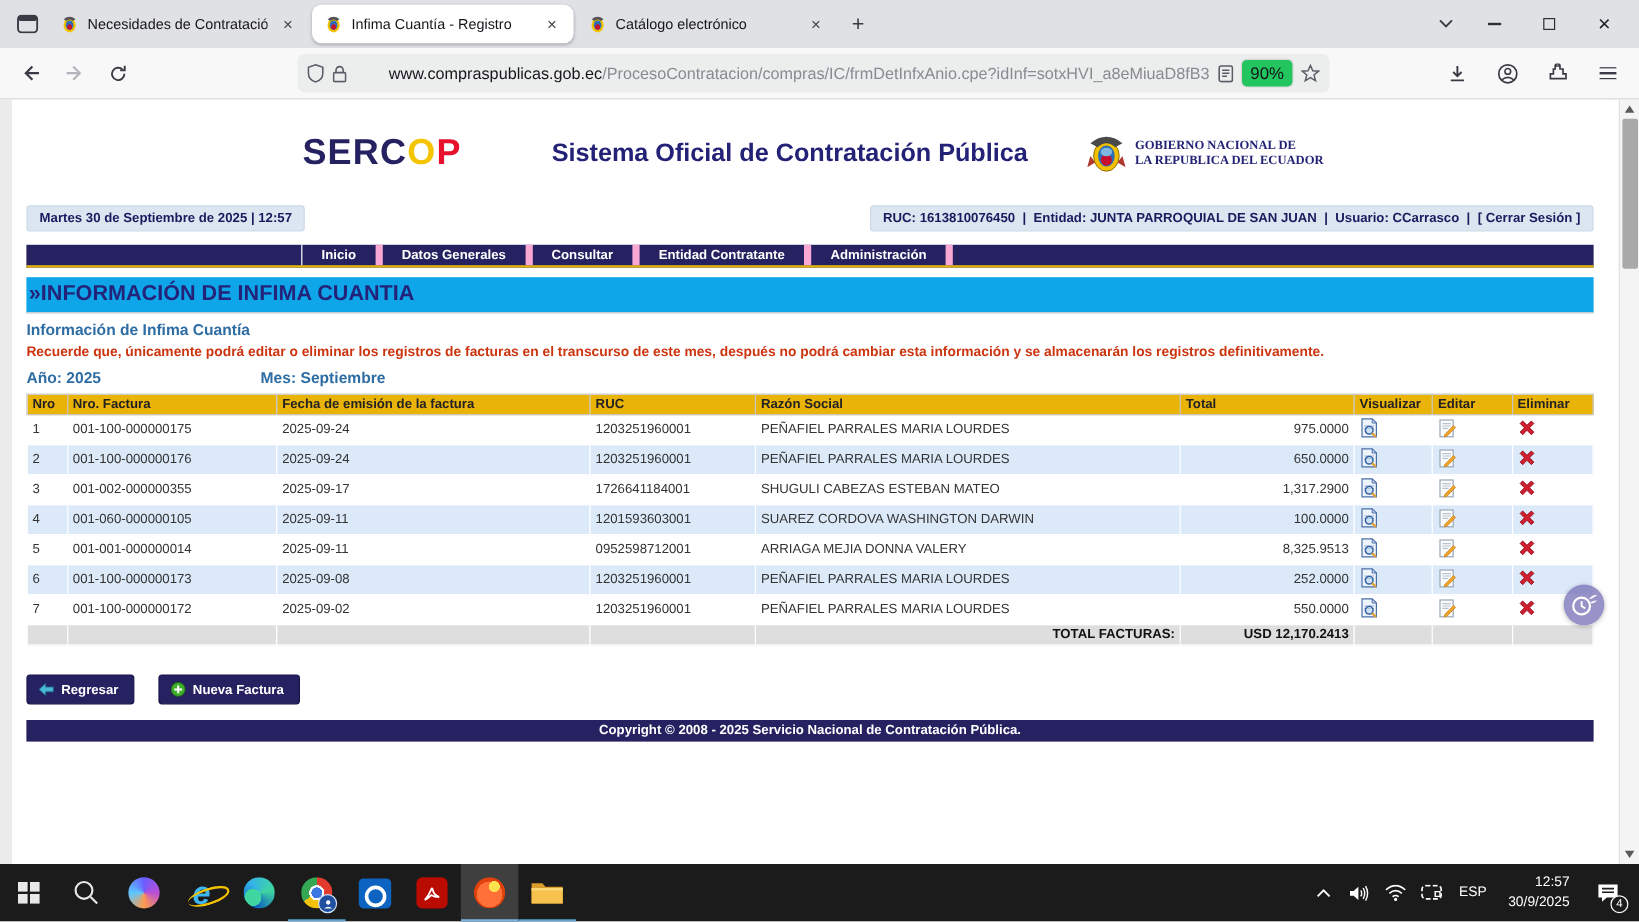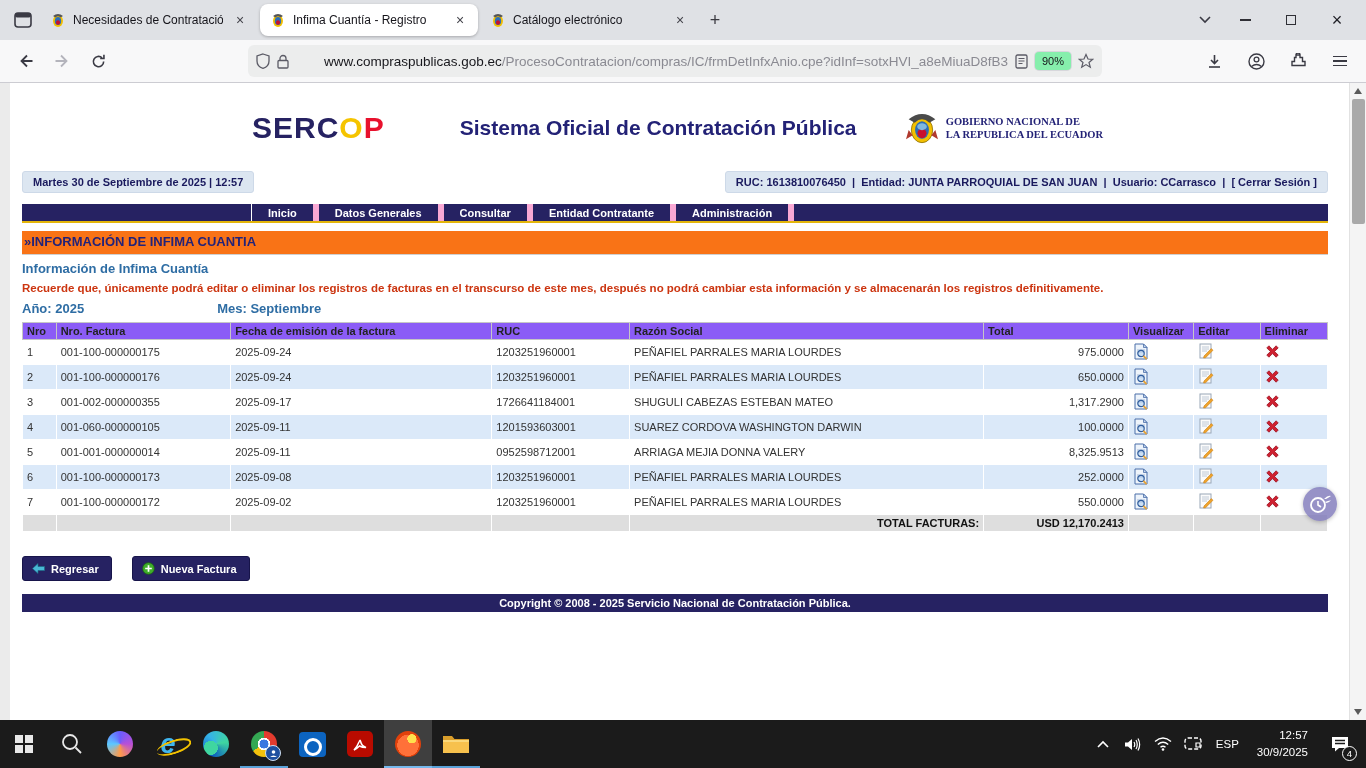--- a/index.html
+++ b/index.html
@@ -26,21 +26,21 @@
   .winbtn .box { width:10px; height:10px; border:1.4px solid #2f2f35; }
 
   
   .toolbar { height:43px; background:#f8f8f9; border-bottom:1px solid #ccccd2; display:flex; align-items:center;
              padding:0 10px; gap:4px; flex:0 0 auto; }
   .tbtn { width:32px; height:32px; display:flex; align-items:center; justify-content:center; border-radius:4px; }
   .urlbar { flex:0 0 760px; height:32px; margin-left:130px; background:#eceded; border-radius:6px;
             display:flex; align-items:center; padding:0 8px; gap:7px; }
   .urltext { flex:1; font-size:13.5px; white-space:nowrap; overflow:hidden; color:#8a8a92; }
   .urltext b { color:#17171c; font-weight:normal;margin-left:28px; }
-  .zoomchip { background:#86efac; border-radius:4px; padding:3px 7px; font-size:11px; color:#15141a; box-shadow:0 0 0 1px #d7d7dc; }
+  .zoomchip { background:#22c55e; border-radius:4px; padding:3px 7px; font-size:14px; color:#15141a; box-shadow:0 0 0 1px #d7d7dc; }
   .toolbar-right { margin-left:auto; display:flex; align-items:center; gap:10px; }
   .hamb { display:flex; flex-direction:column; gap:3px; }
   .hamb span { width:14px; height:1.6px; background:#3a3a44; display:block; }
 
   
   .viewport { position:relative; height:637px; background:#fff; overflow:hidden; flex:0 0 auto; }
   .edge-strip-left { position:absolute; left:0; top:0; width:10px; height:100%; background:#ebebeb; }
   .page { position:absolute; left:10px; top:0; width:1332px; height:100%; background:#fff; }
   .inner { margin:0 14px 0 12px; }
 
@@ -59,30 +59,30 @@
   .chip .logout { cursor:pointer; }
 
   
   .navbar { margin-top:11px; background:#262262; height:19px; display:flex; align-items:stretch;
             border-bottom:2px solid #e3b50a; }
   .nav-spacer { width:230px; border-right:1px solid #fff; }
   .nav-item { padding:0 16px; display:flex; align-items:center; color:#fff; font-size:11px; font-weight:bold;
               border-right:6px solid #f9a8d4; cursor:pointer; }
 
   
-  .bc-heading { margin-top:8px; padding:3px 0 5px 2px; font-size:13px; font-weight:bold; color:#232379;
-                background:#f97316; border-bottom:1px solid #cfcfcf; }
+  .bc-heading { margin-top:8px; padding:3px 0 5px 2px; font-size:18px; font-weight:bold; color:#232379;
+                background:#0ea5e9; border-bottom:1px solid #cfcfcf; }
   .section-title { margin-top:6px; font-size:13px; font-weight:bold; color:#2e6da4; }
   .warning { margin-top:6px; font-size:11.5px; font-weight:bold; color:#cc3510; }
   .ym-row { margin-top:7px; display:flex; font-size:13px; font-weight:bold; color:#2e6da4; }
   .ym-mes { margin-left:133px; }
 
   
   table.inv { margin-top:6px; width:100%; border-collapse:collapse; font-size:11px; color:#333; }
-  table.inv th { background:#8b5cf6; border:1px solid #c6c6c6; text-align:left; font-weight:bold;
+  table.inv th { background:#eab308; border:1px solid #c6c6c6; text-align:left; font-weight:bold;
                  color:#222; padding:2px 4px; height:16px;margin-left:48px; }
   table.inv td { padding:2px 4px; height:25px; border:1px solid #fff; }
   table.inv tr.alt td { background:#dbe9f9; }
   td.c-total, th.h-total { text-align:right; }
   table.inv th.h-total { text-align:left; }
   td.c-ic { text-align:left; padding-left:6px; }
   td.c-ic span { display:inline-flex; cursor:pointer; }
   tr.total-row td { background:#dedede; font-weight:bold; color:#111; height:17px; }
   tr.total-row .t-label { text-align:right; }
   tr.total-row .t-value { text-align:right; }

